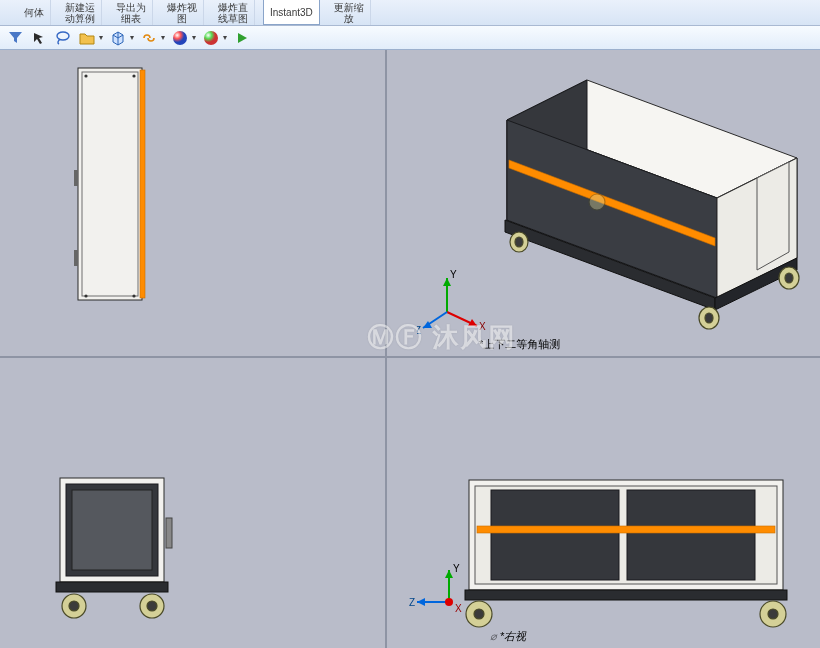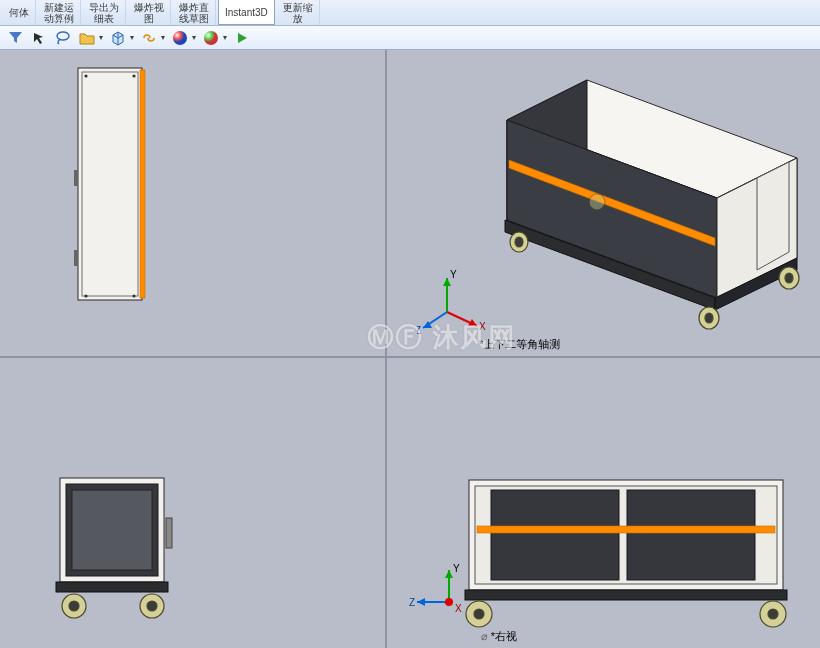--- a/index.html
+++ b/index.html
@@ -6,22 +6,22 @@
   html, body { width: 820px; height: 648px; overflow: hidden; font-family: "Microsoft YaHei", Arial, sans-serif; font-size: 11px; }
   body { background: #b9bcc9; display: flex; flex-direction: column; }
 
   
   .ribbon {
     height: 26px;
     background: linear-gradient(#eaf1fb, #d7e4f5);
     border-bottom: 1px solid #a9b9d2;
     display: flex;
     align-items: stretch;
-    gap: 2px;
-    padding-left: 3px;
+    gap: 8px;
+    padding-left: 18px;
   }
   .ribbon-btn {
     display: flex; flex-direction: column; align-items: center; justify-content: center;
     padding: 0 6px; border-right: 1px solid #cbd7e9; color: #3a3a3a;
     white-space: pre; line-height: 11px; font-size: 10px;
   }
   .ribbon-btn.selected { background: #fff; border: 1px solid #8aa4c9; border-top: none; align-items: flex-end; }
 
   
   .toolbar {
@@ -266,19 +266,19 @@
         <line x1="0" y1="0" x2="0" y2="-32" stroke="#0a0" stroke-width="2"></line>
           <polygon points="0,-32 -4,-24 4,-24" fill="#0a0"></polygon>
         <line x1="0" y1="0" x2="-32" y2="0" stroke="#06d" stroke-width="2"></line>
           <polygon points="-32,0 -24,-4 -24,4" fill="#06d"></polygon>
         <circle cx="0" cy="0" r="4" fill="#d00"></circle>
         <text x="4" y="-30" font-size="10">Y</text>
         <text x="-40" y="4" font-size="10" fill="#048">Z</text>
         <text x="6" y="10" font-size="10" fill="#900">X</text>
       </g>
     </svg>
-    <div class="view-label" style="left:94px;"><span style="opacity:.5">⌀</span> <span>*右视</span></div>
+    <div class="view-label" style="left:103px;font-style:italic;"><span style="opacity:.5">⌀</span> <span>*右视</span></div>
   </div>
 
   <div class="watermark">
     <span>ⓂⒻ </span><span>沐风网</span>
   </div>
 </div>
 
 </body></html>

